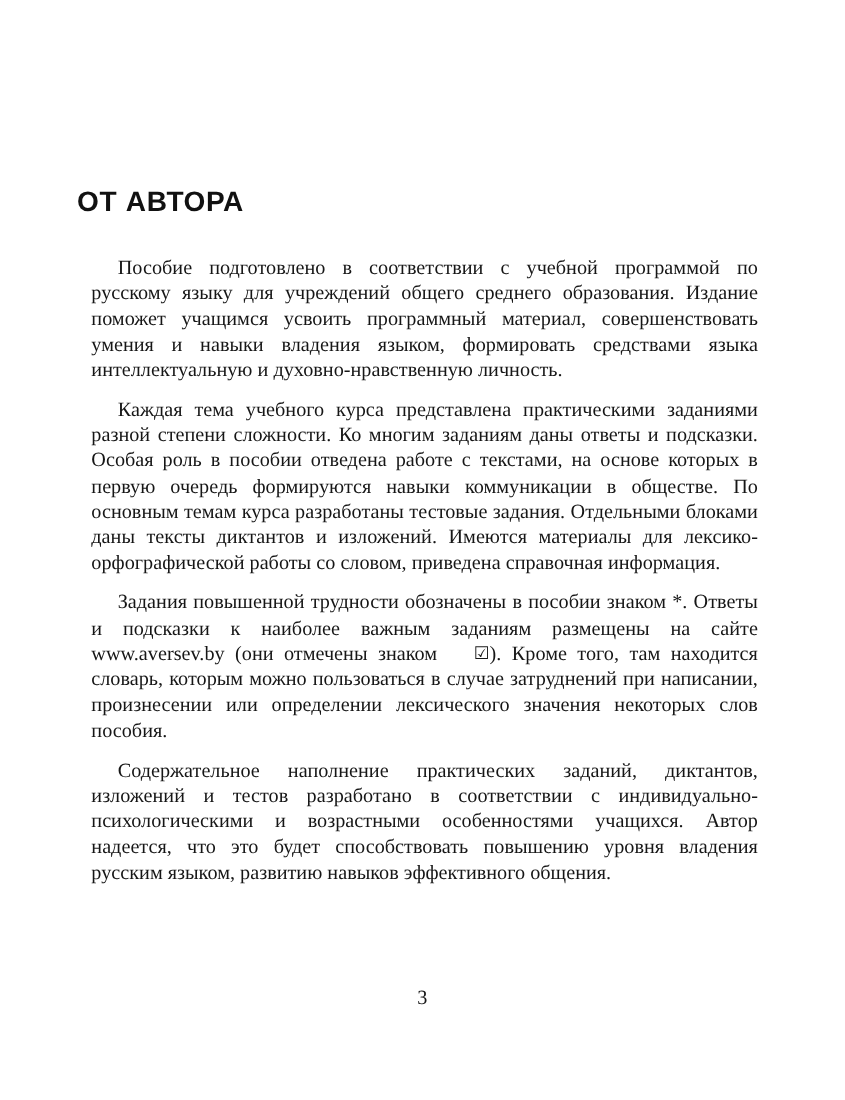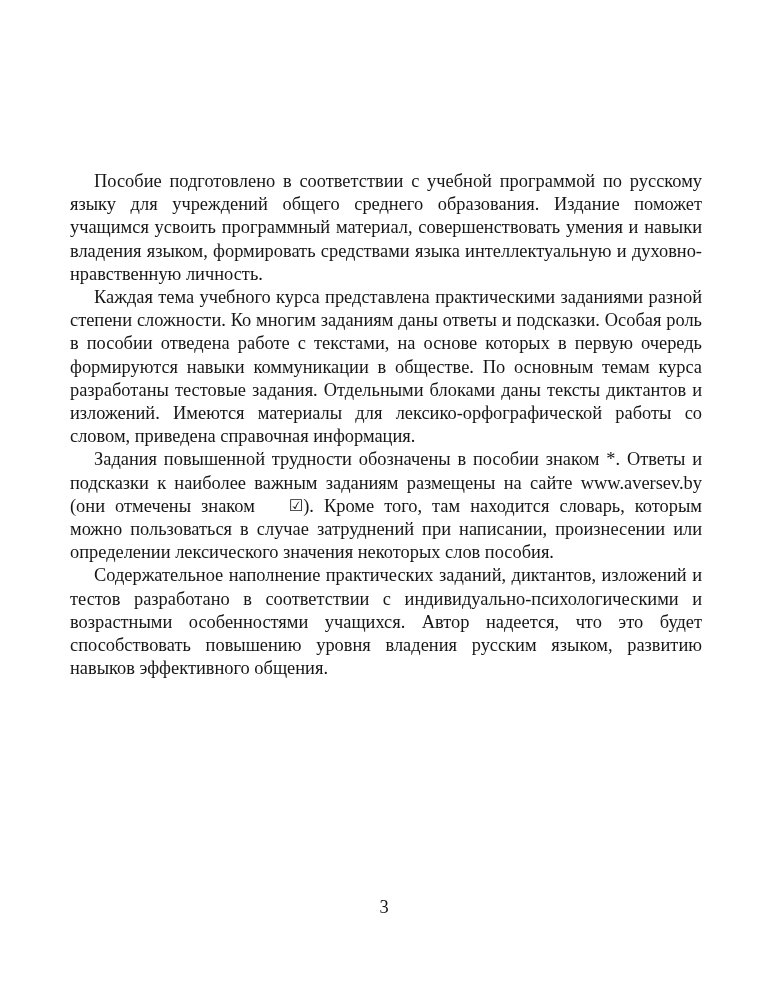--- a/index.html
+++ b/index.html
@@ -43,21 +43,21 @@
     margin: 0 0 34px 0;
     color: #111111;
     white-space: pre;
   }
 
   .body-text {
     font-size: 18.4px;
     line-height: 23.2px;
     text-align: justify;
     text-justify: inter-word;
-    margin: 0;
+    margin: 13px;
     color: #161616;
     hyphens: manual;
   }
 
   .body-text + .body-text {
     margin-top: 0;
   }
 
   .para-indent {
     text-indent: 24px;
@@ -83,20 +83,21 @@
     color: #161616;
   }
 </style>
 </head>
 <body>
 
 <div class="page">
 
   <div class="content">
 
+    <h1 class="page-title">ОТ АВТОРА</h1>
 
     <p class="body-text para-indent">Пособие подготовлено в соответствии с учебной программой по русскому языку для учреждений общего среднего образования. Издание поможет учащимся усвоить программный материал, совершенствовать умения и навыки владения языком, формировать средствами языка интеллектуальную и духовно-нравственную личность.</p>
 
     <p class="body-text para-indent">Каждая тема учебного курса представлена практическими заданиями разной степени сложности. Ко многим заданиям даны ответы и подсказки. Особая роль в пособии отведена работе с текстами, на основе которых в первую очередь формируются навыки коммуникации в обществе. По основным темам курса разработаны тестовые задания. Отдельными блоками даны тексты диктантов и изложений. Имеются материалы для лексико-орфографической работы со словом, приведена справочная информация.</p>
 
     <p class="body-text para-indent"><span>Задания повышенной трудности обозначены в пособии знаком *. Ответы и подсказки к наиболее важным заданиям размещены на сайте www.aversev.by (они отмечены знаком </span><span class="checkbox-glyph">☑</span><span>). Кроме того, там находится словарь, которым можно пользоваться в случае затруднений при написании, произнесении или определении лексического значения некоторых слов пособия.</span></p>
 
     <p class="body-text para-indent">Содержательное наполнение практических заданий, диктантов, изложений и тестов разработано в соответствии с индивидуально-психологическими и возрастными особенностями учащихся. Автор надеется, что это будет способствовать повышению уровня владения русским языком, развитию навыков эффективного общения.</p>
 
   </div>

